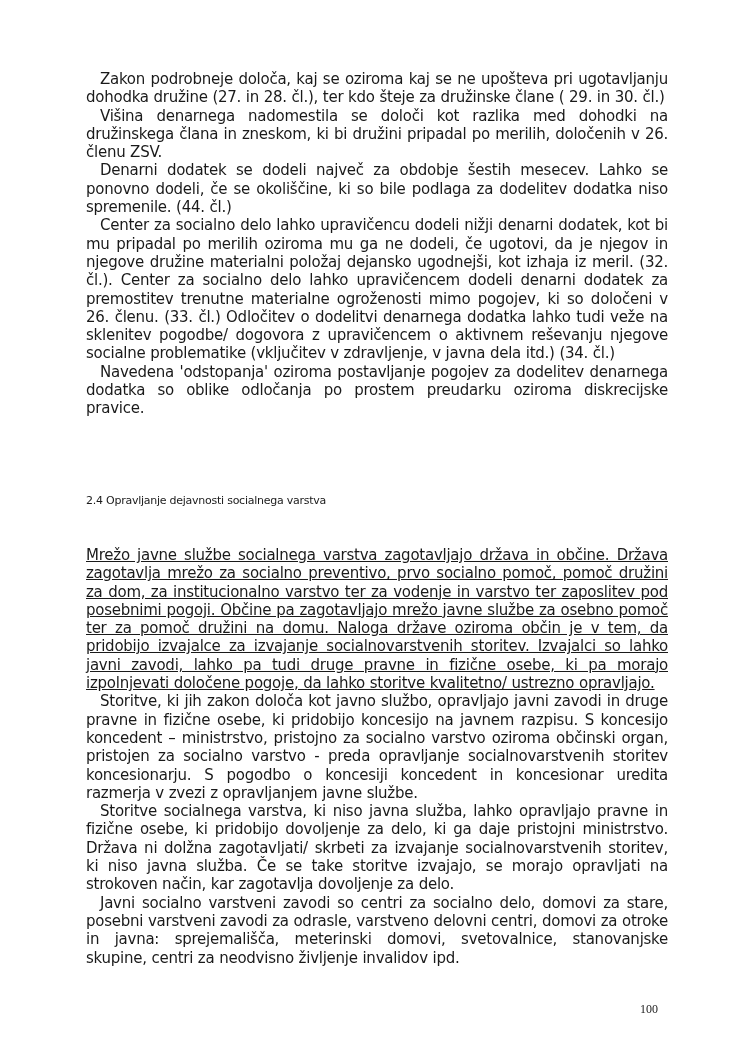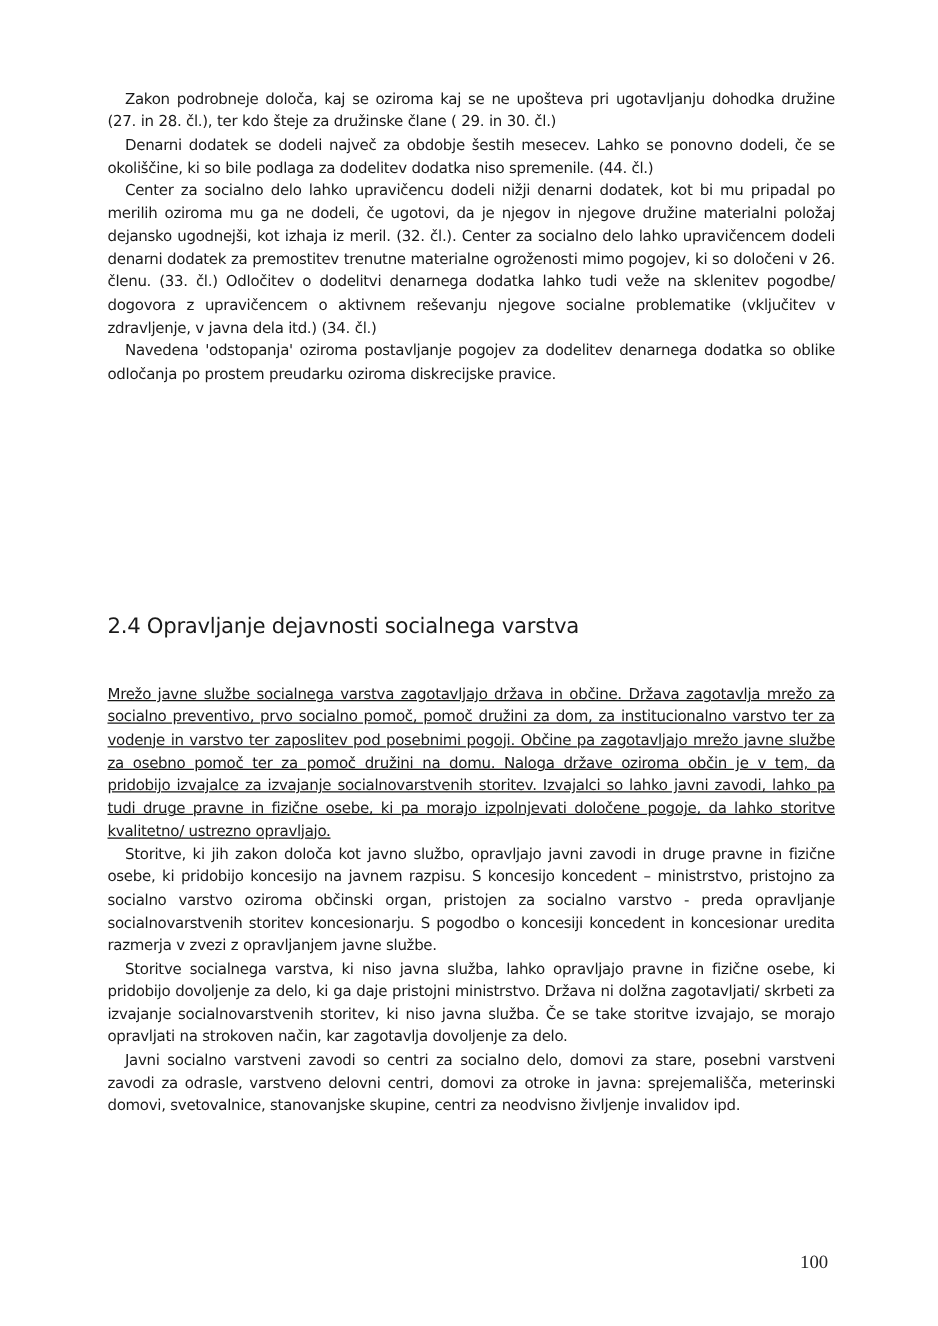--- a/index.html
+++ b/index.html
@@ -16,58 +16,59 @@
     }
     .page {
       position: absolute;
       left: 86px;
       top: 70px;
       width: 582px;
     }
     .block p {
       margin: 0;
       font-family: "DejaVu Sans", sans-serif;
-      font-size: 12px;
+      font-size: 15px;
       line-height: 18.3px;
       text-align: justify;
       letter-spacing: -0.25px;
       word-spacing: 0.2px;
       text-indent: 14px;
     }
     .block p.noindent {
       text-indent: 0;
       text-decoration: underline;
     }
     .heading {
       margin: 0;
       font-family: "DejaVu Sans", sans-serif;
-      font-size: 17px;
+      font-size: 11px;
       line-height: 18.3px;
       font-weight: normal;
       letter-spacing: -0.25px;
     }
     .block1 { position: absolute; left: 0; top: 0; width: 582px; }
     .heading-wrap { position: absolute; left: 0; top: 422px; width: 582px; }
     .block2 { position: absolute; left: 0; top: 476px; width: 582px; }
     .page-number {
       position: absolute;
       left: 640px;
       top: 1002px;
       font-family: "Liberation Serif", serif;
-      font-size: 15px;
+      font-size: 12px;
       color: #222;
     }
   </style>
 </head>
 <body>
 
 <div class="page">
 
   <div class="block block1">
     <p>Zakon podrobneje določa, kaj se oziroma kaj se ne upošteva pri ugotavljanju dohodka družine (27. in 28. čl.), ter kdo šteje za družinske člane ( 29. in 30. čl.)</p>
+    <p>Višina denarnega nadomestila se določi kot razlika med dohodki na družinskega člana in zneskom, ki bi družini pripadal po merilih, določenih v 26. členu ZSV.</p>
     <p>Denarni dodatek se dodeli največ za obdobje šestih mesecev. Lahko se ponovno dodeli, če se okoliščine, ki so bile podlaga za dodelitev dodatka niso spremenile. (44. čl.)</p>
     <p>Center za socialno delo lahko upravičencu dodeli nižji denarni dodatek, kot bi mu pripadal po merilih oziroma mu ga ne dodeli, če ugotovi, da je njegov in njegove družine materialni položaj dejansko ugodnejši, kot izhaja iz meril. (32. čl.). Center za socialno delo lahko upravičencem dodeli denarni dodatek za premostitev trenutne materialne ogroženosti mimo pogojev, ki so določeni v 26. členu. (33. čl.) Odločitev o dodelitvi denarnega dodatka lahko tudi veže na sklenitev pogodbe/ dogovora z upravičencem o aktivnem reševanju njegove socialne problematike (vključitev v zdravljenje, v javna dela itd.) (34. čl.)</p>
     <p>Navedena 'odstopanja' oziroma postavljanje pogojev za dodelitev denarnega dodatka so oblike odločanja po prostem preudarku oziroma diskrecijske pravice.</p>
   </div>
 
   <div class="heading-wrap">
     <h2 class="heading">2.4 Opravljanje dejavnosti socialnega varstva</h2>
   </div>
 
   <div class="block block2">

